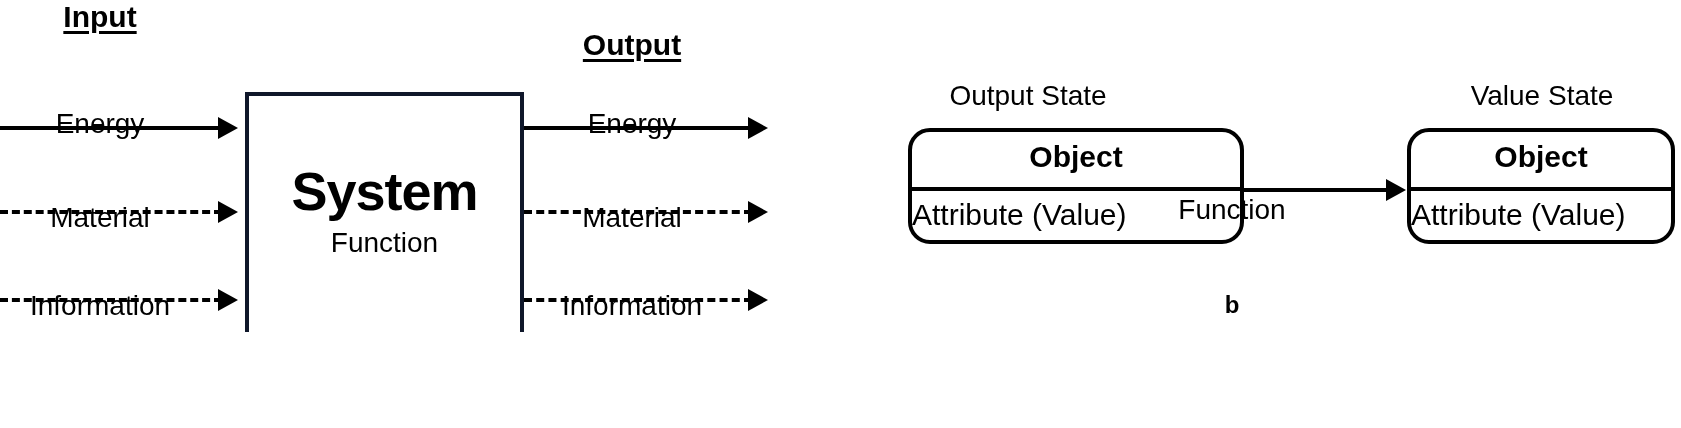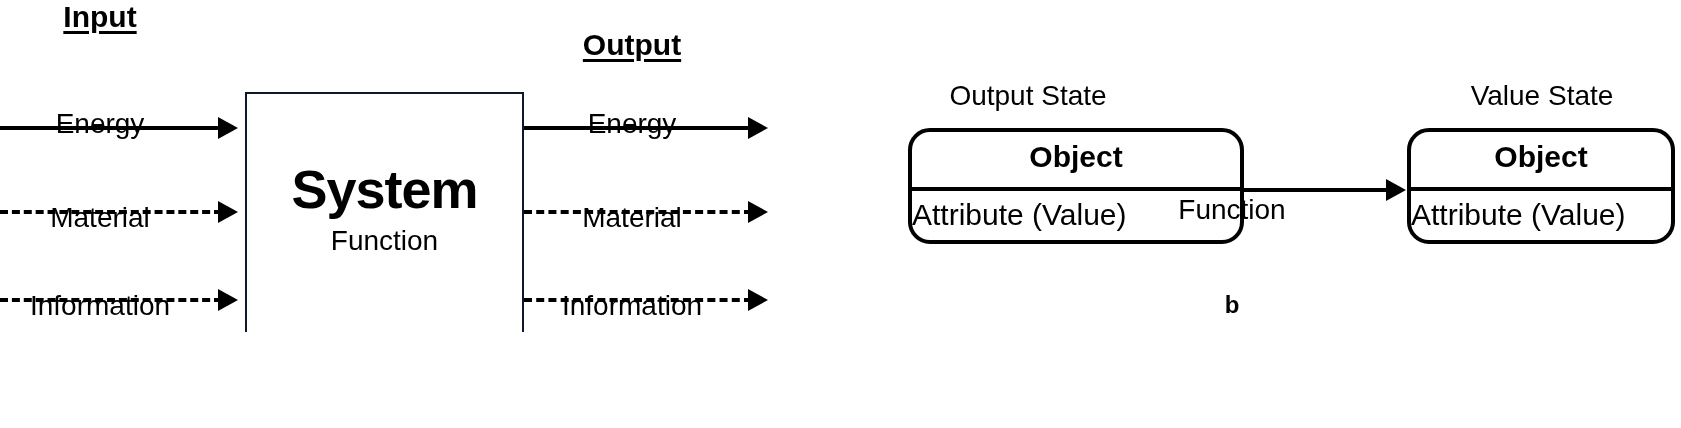--- a/index.html
+++ b/index.html
@@ -50,21 +50,21 @@
     line-height: 1;
     margin-top: 36px;
   }
 
   .sysbox {
     position: absolute;
     left: 245px;
     top: 92px;
     width: 279px;
     height: 260px;
-    border: 2px solid #0f172a;
+    border: 4px solid #0f172a;
     box-sizing: border-box;
     background: #fff;
   }
   .sys-title {
     position: absolute;
     left: 0;
     right: 0;
     top: 68px;
     text-align: center;
     font-size: 54px;

